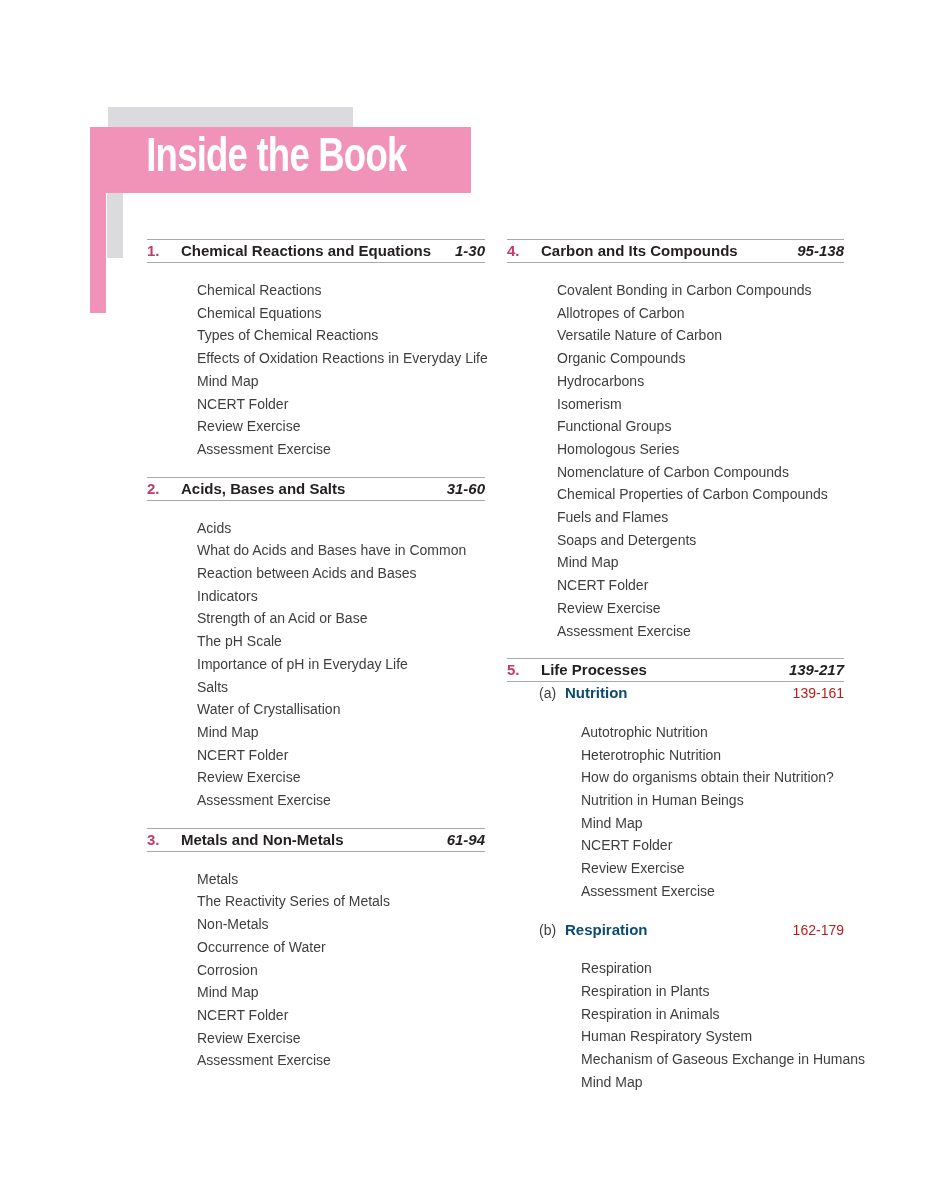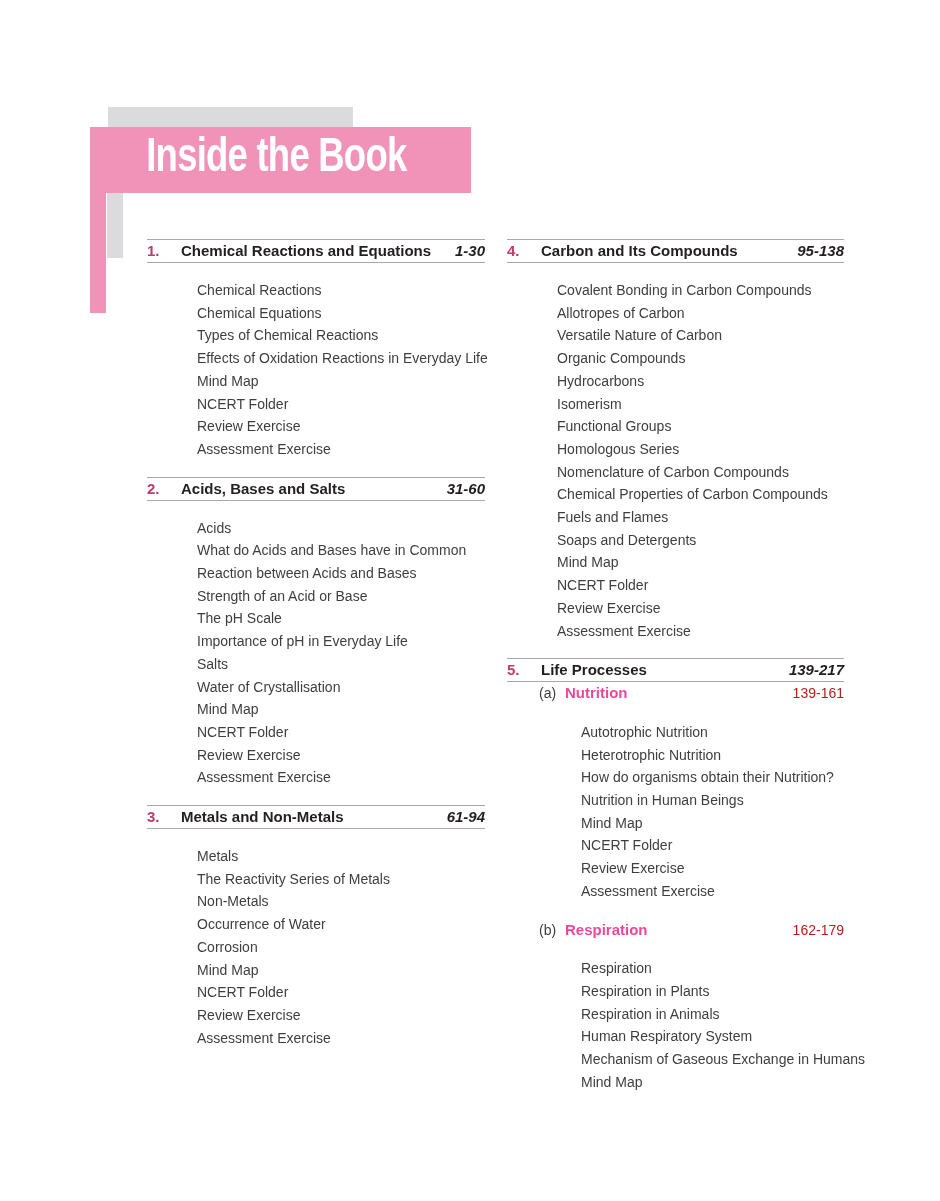--- a/index.html
+++ b/index.html
@@ -86,21 +86,21 @@
     white-space: nowrap;
   }
 
   .subsection-header {
     display: flex; align-items: baseline;
     padding-left: 32px;
     line-height: 22.7px;
     white-space: nowrap;
   }
   .sub-label { flex: 0 0 auto; width: 26px; font-size: 14px; color: #3E3E3E; }
-  .sub-title { flex: 1 1 auto; font-size: 15px; font-weight: bold; color: #ec4899; }
+  .sub-title { flex: 1 1 auto; font-size: 15px; font-weight: bold; color: #0c4a6e; }
   .sub-pages { flex: 0 0 auto; margin-left: 8px; font-size: 14px; color: #b91c1c; }
 
   ul.chapter-items.sub { padding-left: 58px; }
 </style>
 </head>
 <body>
 
 <div class="decor-gray-top"></div>
 <div class="banner">
   <span class="banner-title">Inside the Book</span>
@@ -130,20 +130,21 @@
       <section class="chapter">
         <div class="chapter-header">
           <span class="ch-num">2.</span>
           <span class="ch-title">Acids, Bases and Salts</span>
           <span class="ch-pages">31-60</span>
         </div>
         <ul class="chapter-items">
           <li class="toc-item">Acids</li>
           <li class="toc-item">What do Acids and Bases have in Common</li>
           <li class="toc-item">Reaction between Acids and Bases</li>
+          <li class="toc-item">Indicators</li>
           <li class="toc-item">Strength of an Acid or Base</li>
           <li class="toc-item">The pH Scale</li>
           <li class="toc-item">Importance of pH in Everyday Life</li>
           <li class="toc-item">Salts</li>
           <li class="toc-item">Water of Crystallisation</li>
           <li class="toc-item">Mind Map</li>
           <li class="toc-item">NCERT Folder</li>
           <li class="toc-item">Review Exercise</li>
           <li class="toc-item">Assessment Exercise</li>
         </ul>

